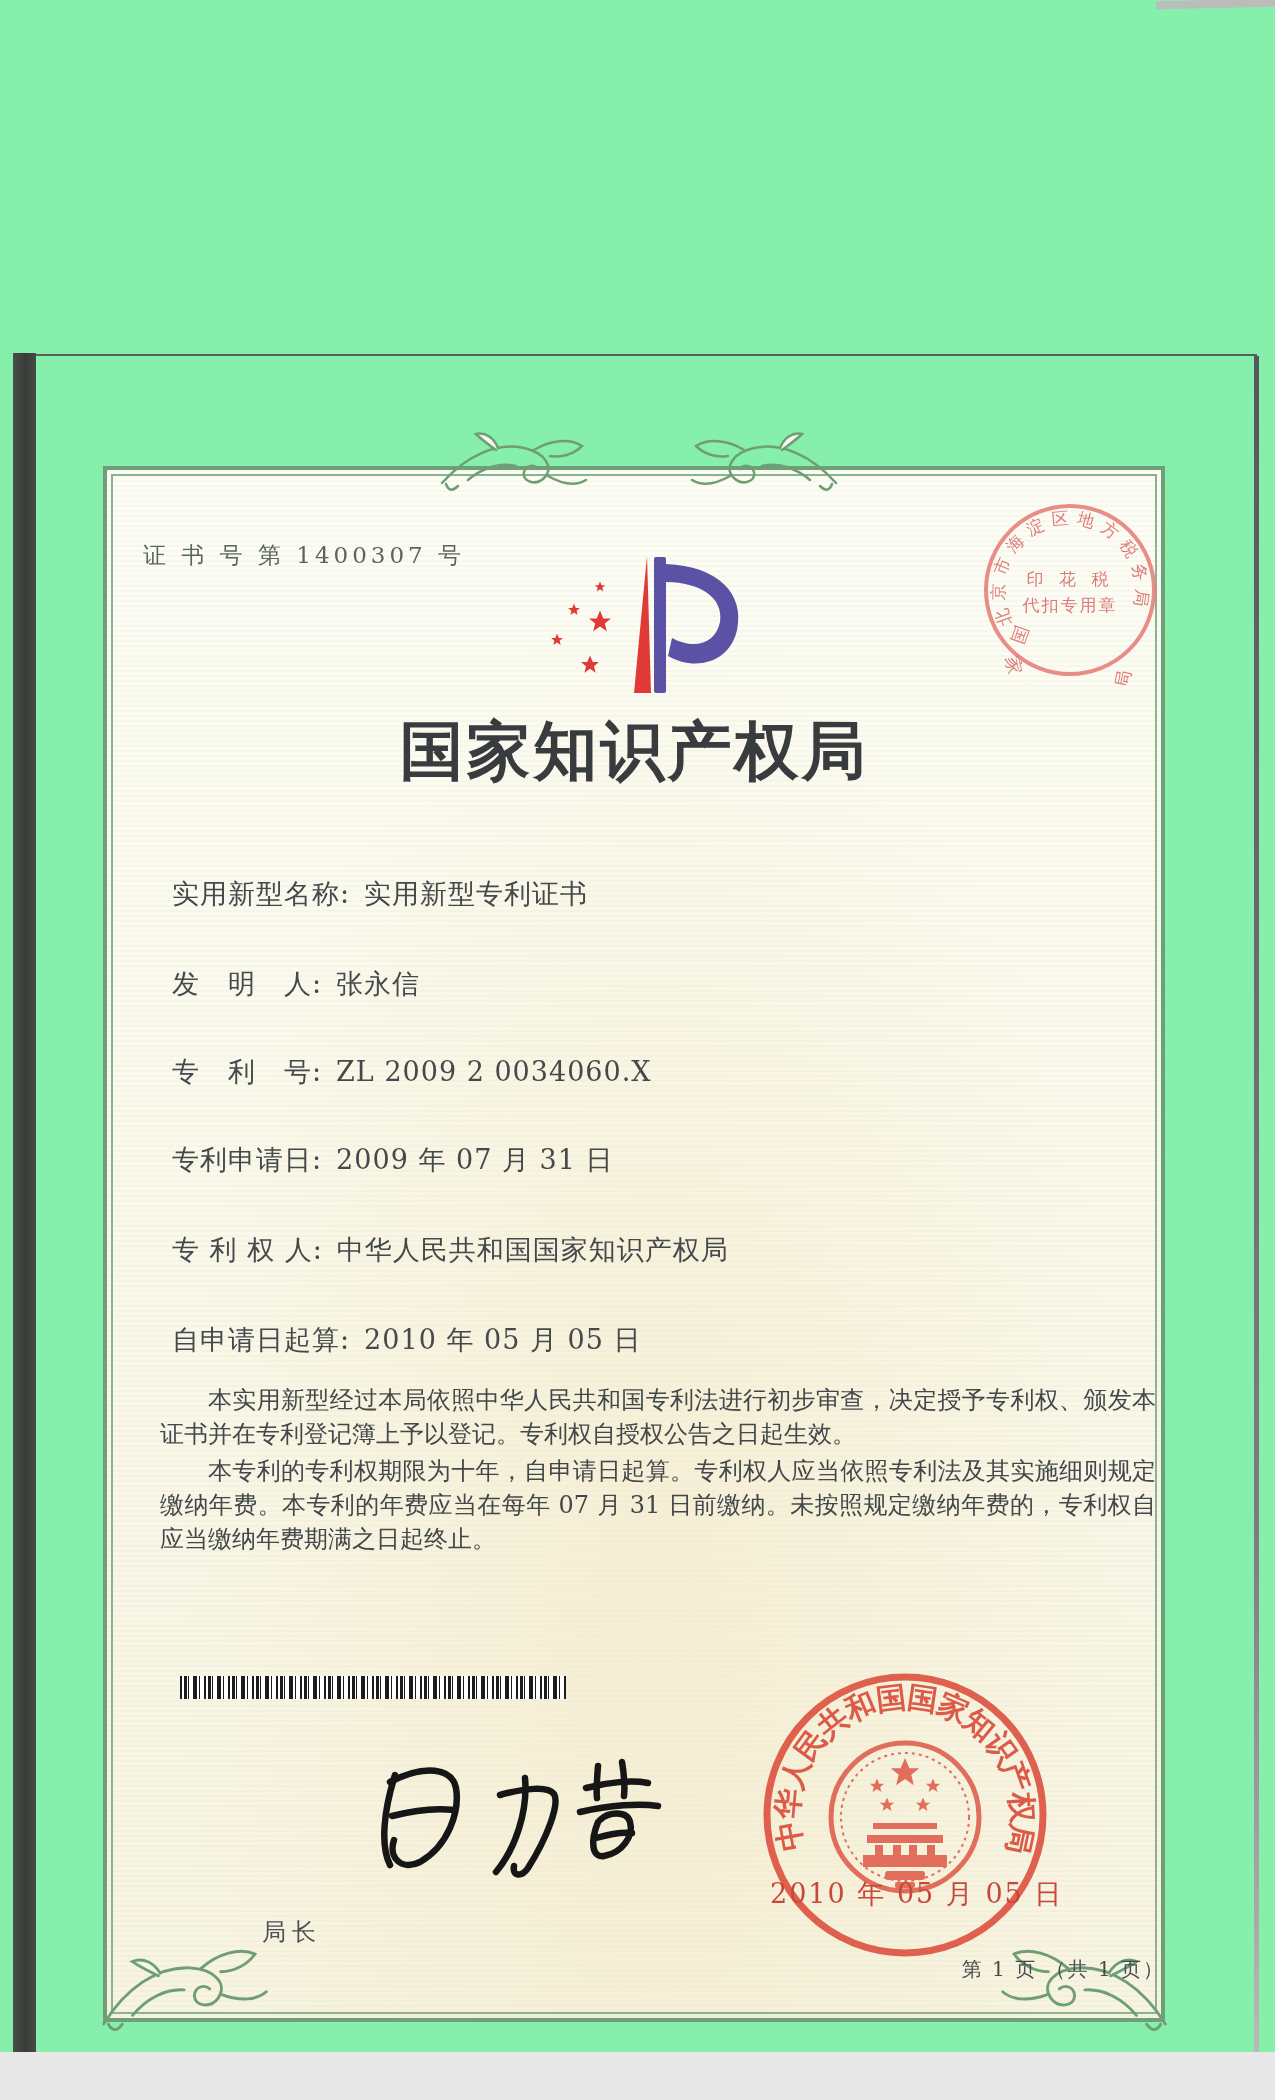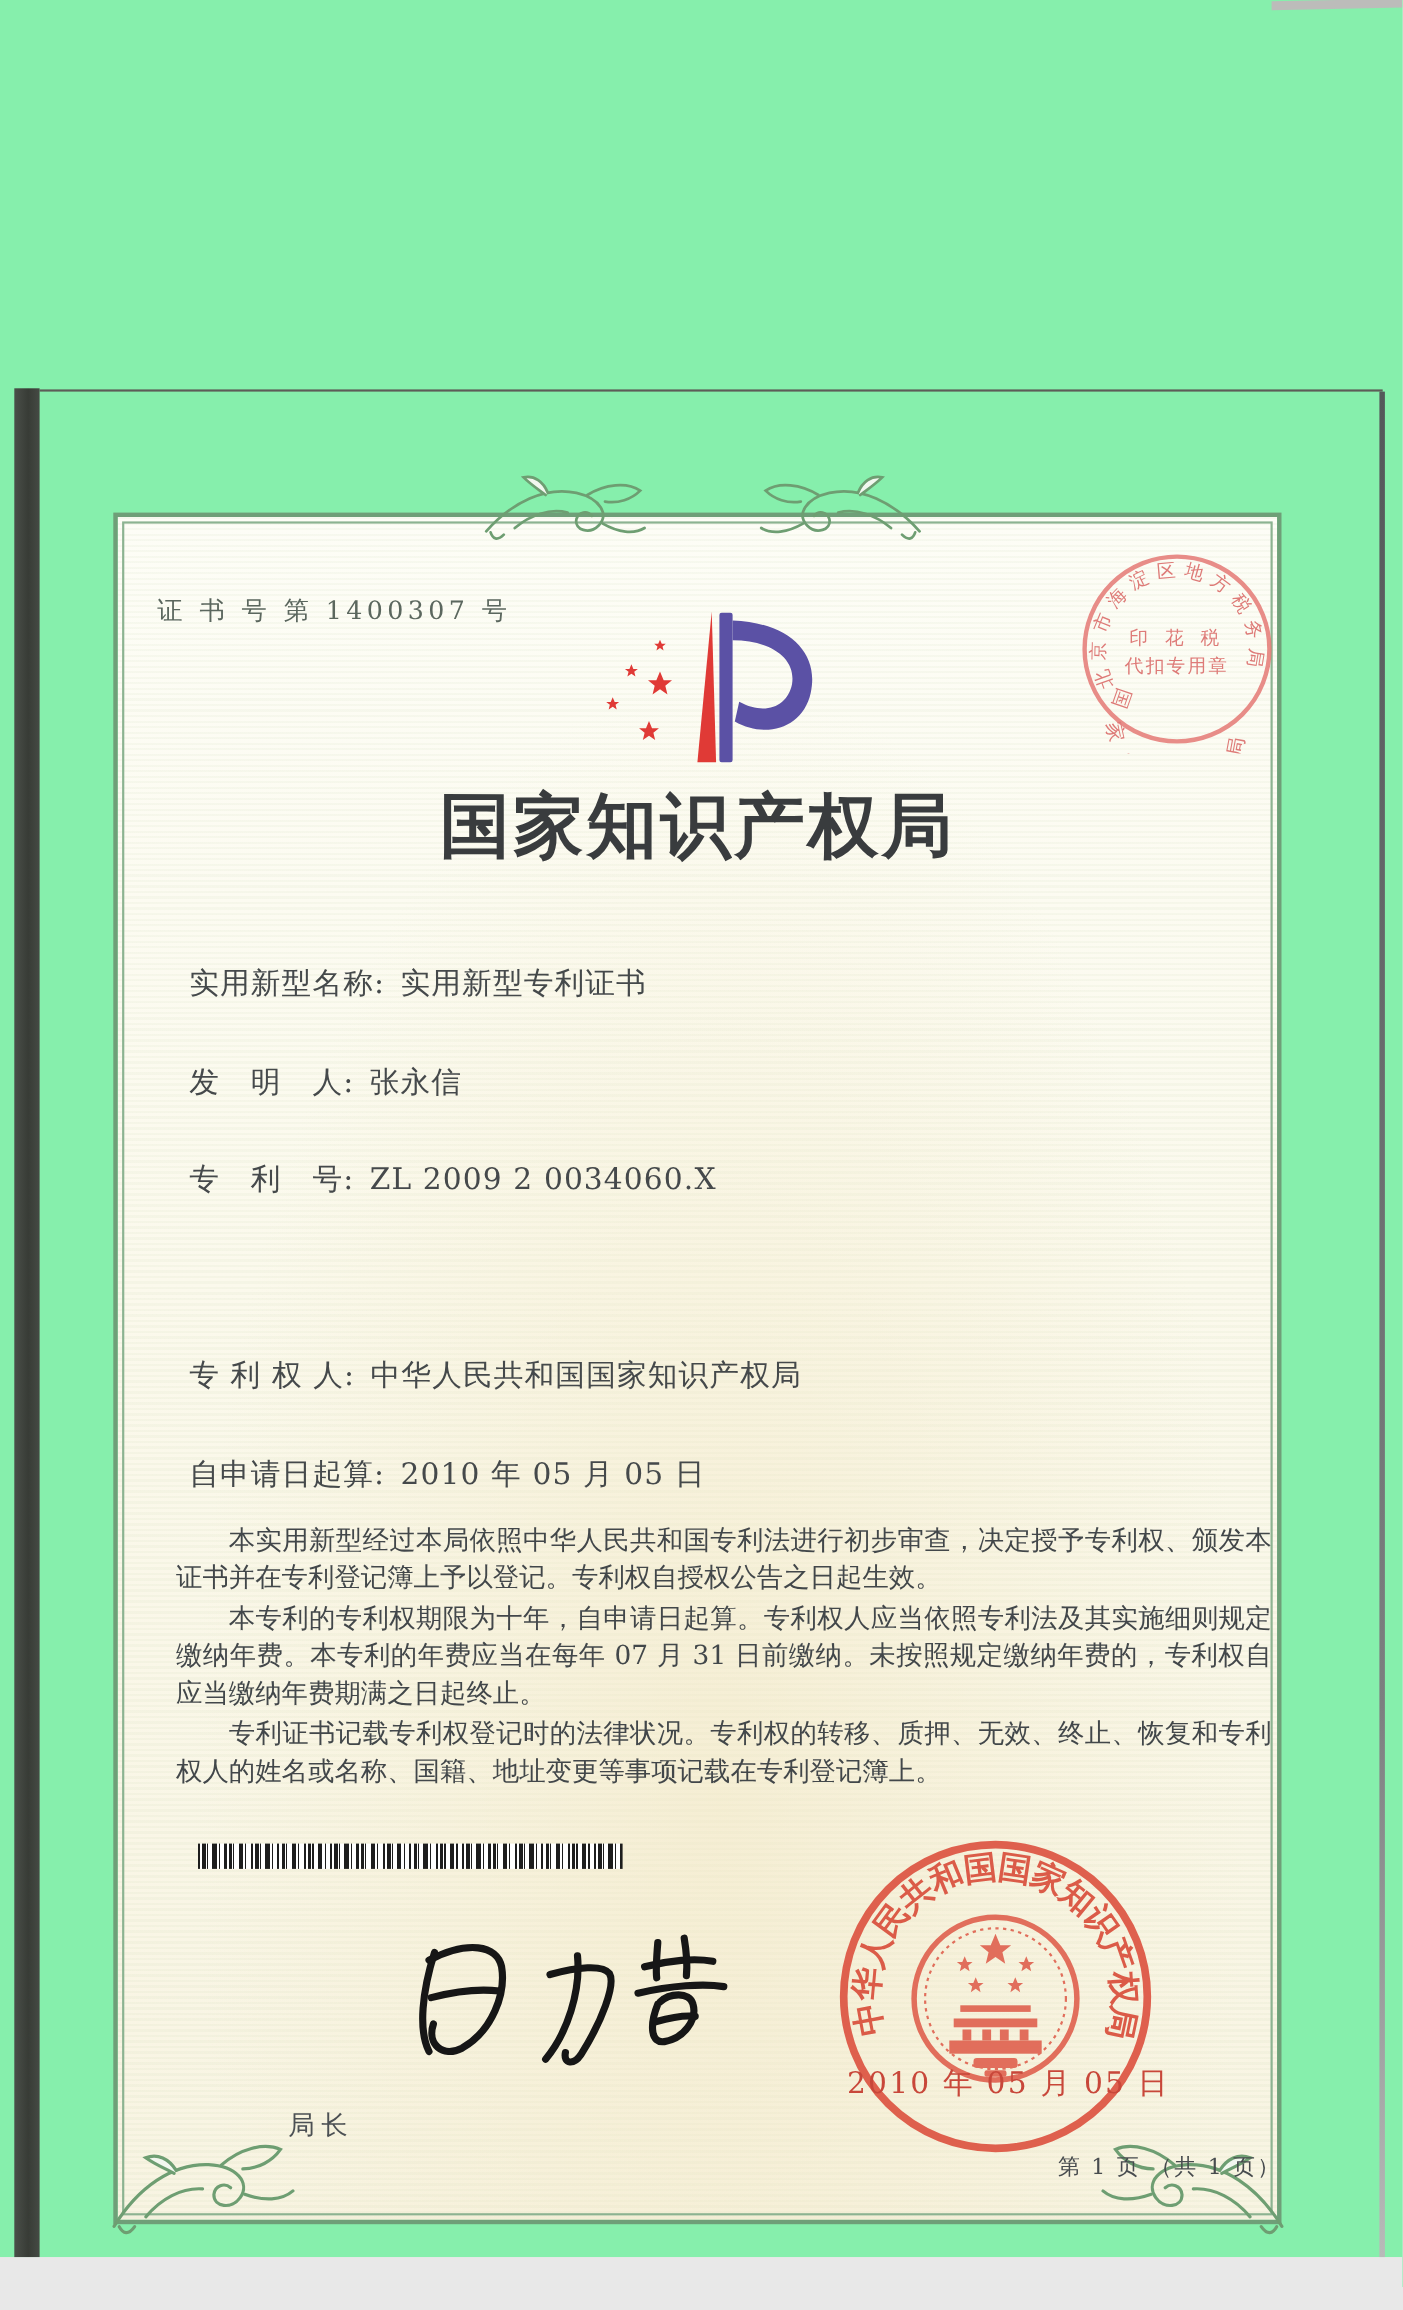--- a/index.html
+++ b/index.html
@@ -135,31 +135,33 @@
 
   <div class="field-row" style="top:876px">
     <span>实用新型名称:</span><span class="value">实用新型专利证书</span>
   </div>
   <div class="field-row" style="top:966px">
     <span>发　明　人:</span><span class="value">张永信</span>
   </div>
   <div class="field-row" style="top:1054px">
     <span>专　利　号:</span><span class="value">ZL 2009 2 0034060.X</span>
   </div>
+  <div class="field-row" style="top:1142px">
+    <span>专利申请日:</span><span class="value">2009 年 07 月 31 日</span>
+  </div>
   <div class="field-row" style="top:1232px">
     <span>专 利 权 人:</span><span class="value">中华人民共和国国家知识产权局</span>
   </div>
   <div class="field-row" style="top:1322px">
     <span>自申请日起算:</span><span class="value">2010 年 05 月 05 日</span>
   </div>
 
   <div class="body-text">
     <p>本实用新型经过本局依照中华人民共和国专利法进行初步审查，决定授予专利权、颁发本证书并在专利登记簿上予以登记。专利权自授权公告之日起生效。</p>
     <p>本专利的专利权期限为十年，自申请日起算。专利权人应当依照专利法及其实施细则规定缴纳年费。本专利的年费应当在每年 07 月 31 日前缴纳。未按照规定缴纳年费的，专利权自应当缴纳年费期满之日起终止。</p>
-    <p>专利证书记载专利权登记时的法律状况。专利权的转移、质押、无效、终止、恢复和专利权人的姓名或名称、国籍、地址变更等事项记载在专利登记簿上。</p>
   </div>
 
   <div class="barcode"></div>
 
   <div class="role-label">局长</div>
   <svg class="signature-svg" viewBox="0 0 330 150" aria-label="田力普">
     <g fill="none" stroke="#161616" stroke-width="6.5" stroke-linecap="round" stroke-linejoin="round">
       <path d="M55,25 C44,60 40,95 50,115"></path>
       <path d="M50,32 C85,14 112,18 116,38 C120,62 108,96 80,112 C62,121 48,108 54,90"></path>
       <path d="M52,66 C75,60 98,58 114,60"></path>

